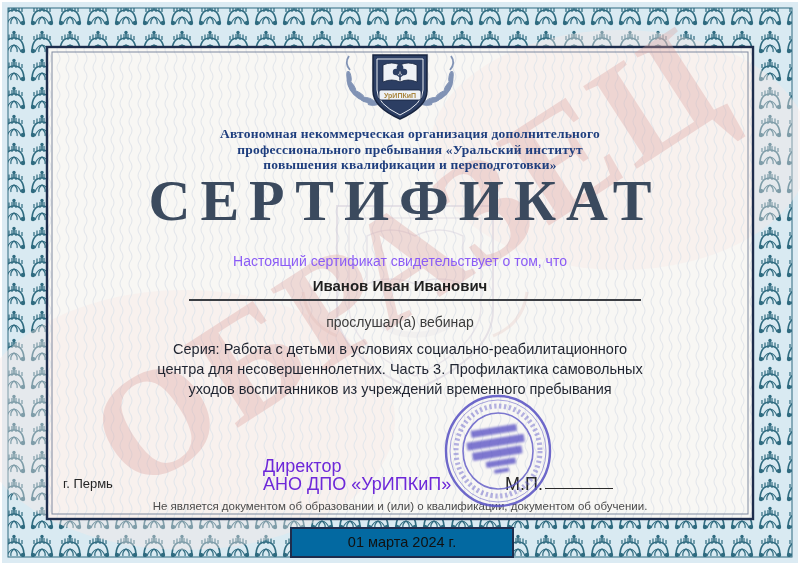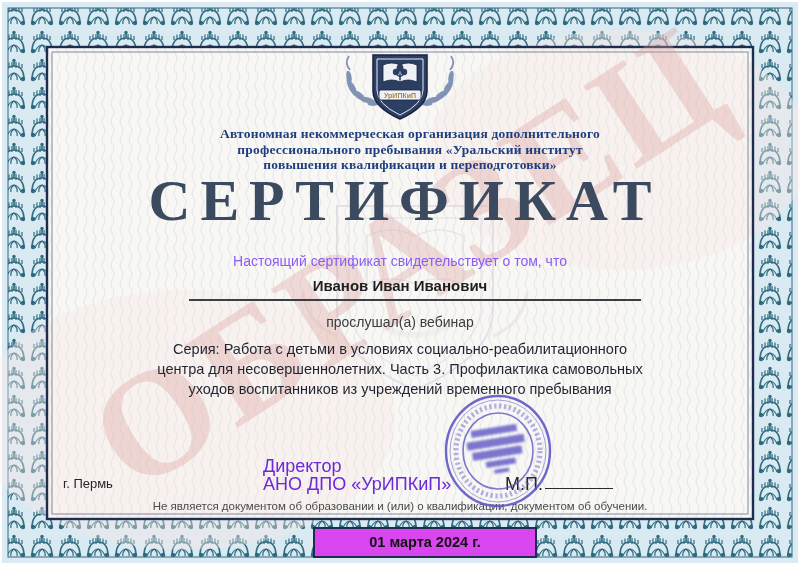--- a/index.html
+++ b/index.html
@@ -29,22 +29,22 @@
   .course{top:339px;font-size:14.5px;font-weight:normal;line-height:20px;color:#1f2430;}
   .course span{display:block;}
   .city{left:63px;top:476px;font-size:13px;color:#262626;}
   .director{left:263px;top:457px;font-size:18px;line-height:18px;color:#6d28d9;}
   .director span{display:block;}
   .mp{left:505px;top:474px;font-size:18px;color:#262626;}
   .sigline{left:545px;top:488px;width:68px;height:0;border-top:1.5px solid #2a2a2a;z-index:2;}
   .footnote{top:500px;font-size:11.5px;color:#4a4a4a;}
   .datebox{
     left:290px;top:527px;width:220px;height:27px;z-index:5;
-    background:#d946ef;border:2px solid #1e2d4d;
-    font-size:14.5px;font-weight:bold;color:#111;line-height:27px;text-align:center;margin-left:23px;
+    background:#0369a1;border:2px solid #1e2d4d;
+    font-size:14.5px;font-weight:normal;color:#111;line-height:27px;text-align:center;
   }
   .watermark{
     left:-93px;top:182px;width:1000px;height:150px;z-index:1;
     font-family:"Liberation Serif",serif;font-weight:bold;
     font-size:150px;line-height:150px;text-align:center;letter-spacing:4px;
     color:rgba(219,158,156,0.33);
     transform:rotate(-33deg);
     white-space:nowrap;pointer-events:none;
   }
   .logo-svg{left:330px;top:50px;z-index:2;}

